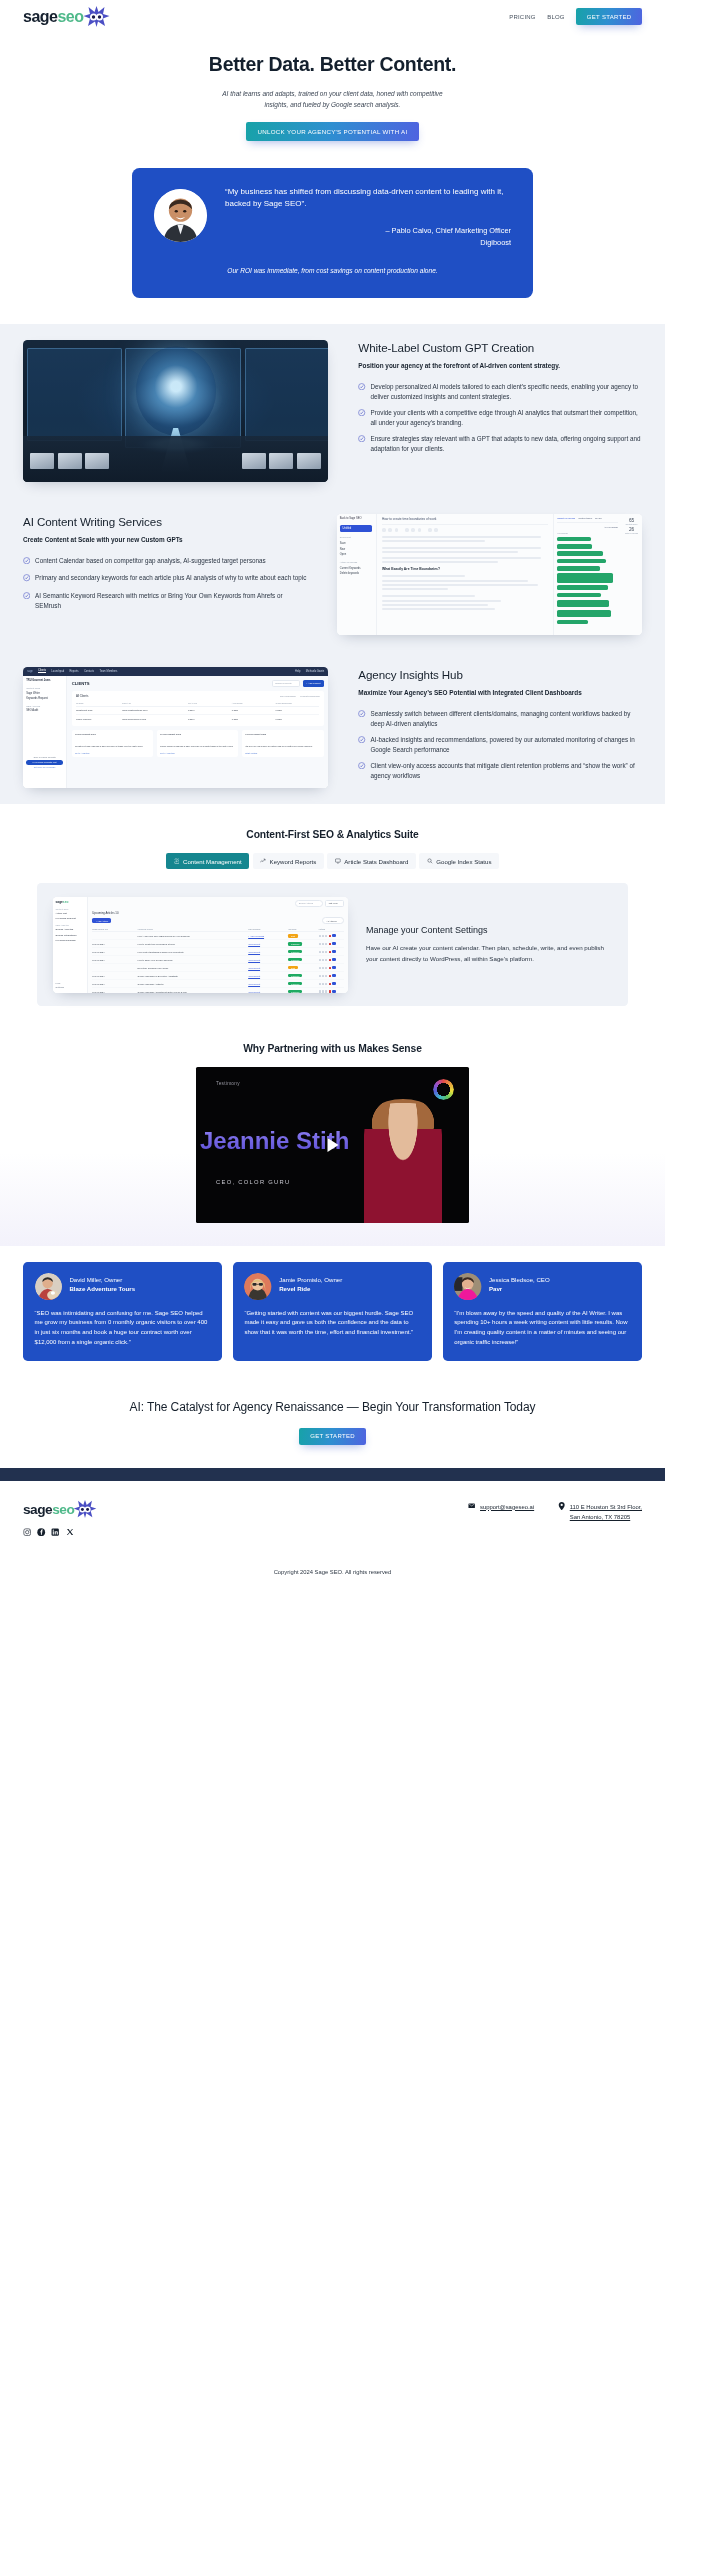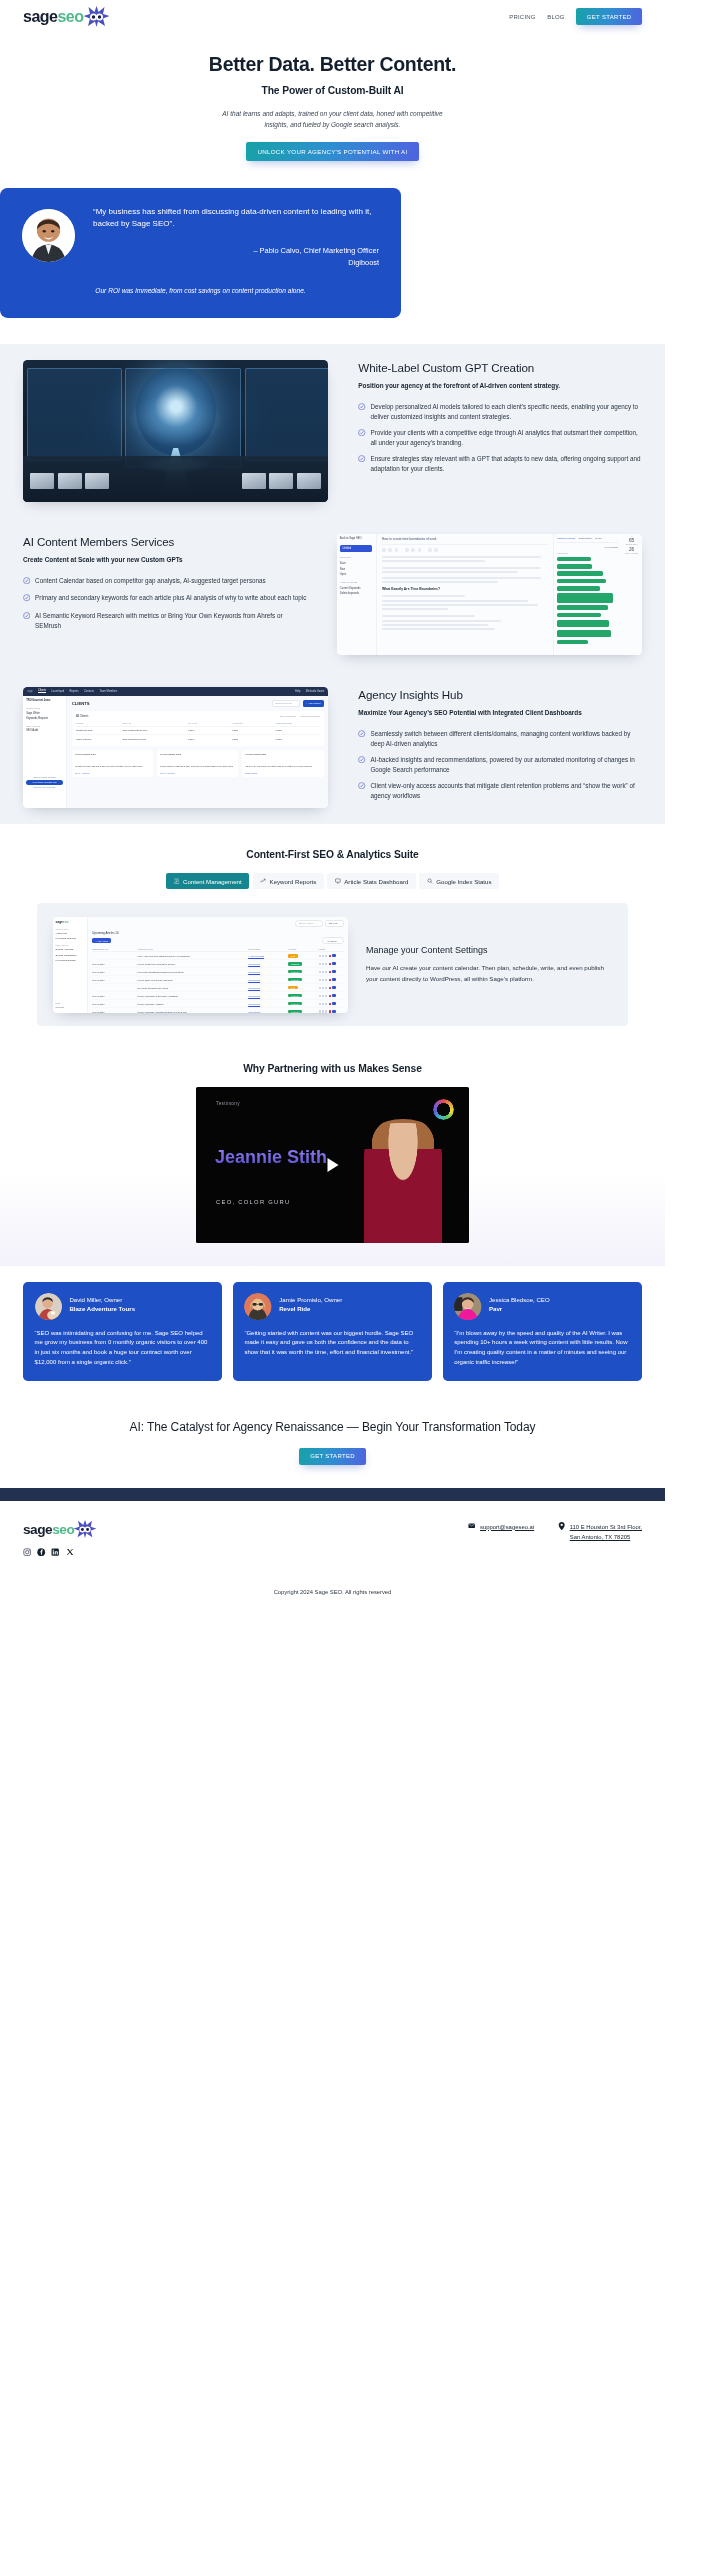--- a/index.html
+++ b/index.html
@@ -45,21 +45,21 @@
     font-size: 10.3px; font-weight: 700; letter-spacing: -0.1px;
     margin-top: 9px; color: #14202e;
   }
   .hero p {
     font-style: italic; font-size: 6.5px; line-height: 1.75;
     color: #3c4654; margin: 11.6px auto 0; max-width: 227px;
   }
   .hero .btn-gradient { margin-top: 11.6px; padding: 5.8px 11.6px; font-size: 6.2px; }
 
   
-  .quote-sec { background: #fff; padding: 20px 0 26px; display: flex; justify-content: flex-start; }
+  .quote-sec { background: #fff; padding: 20px 0 26px; display: flex; justify-content: center; }
   .quote-card {
     width: 401px; background: #1f4fc4; border-radius: 7.4px;
     padding: 18px 22px 21px; color: #fff;
   }
   .quote-top { display: flex; gap: 18px; align-items: flex-start; }
   .quote-avatar {
     width: 53px; height: 53px; border-radius: 50%; flex: 0 0 53px;
     margin-top: 3.2px; overflow: hidden; background: #e9eef6;
     box-shadow: 0 0 0 0 rgba(0,0,0,0);
   }
@@ -130,22 +130,22 @@
     background: linear-gradient(180deg, #ffffff 0%, #ffffff 58%, #f3f2fb 100%);
   }
   .video-sec h2 { font-size: 10.3px; font-weight: 700; letter-spacing: -0.1px; }
   .video-box {
     width: 273px; height: 156px; margin: 13px auto 0;
     background: #050506; border-radius: 1.6px; position: relative;
     overflow: hidden;
   }
   .vb-label { position:absolute; left:20px; top:13.7px; color:#9a9aa3; font-size:4.7px; letter-spacing:0.3px; }
   .vb-name {
-    position: absolute; left: 19px; top: 62px;
-    font-size: 18px; font-weight: 700; line-height: .97;
+    position: absolute; left: 4px; top: 62px;
+    font-size: 24px; font-weight: 700; line-height: .97;
     background: linear-gradient(180deg,#8b7df0,#5d4fd6);
     -webkit-background-clip: text; background-clip: text; color: transparent;
   }
   .vb-role { position: absolute; left: 20px; top: 112px; color:#c9c9d1; font-size:5.8px; letter-spacing:1.3px; }
   .vb-person {
     position: absolute; right: 27.4px; bottom: 0; width: 78px; height: 120px;
     background:
       radial-gradient(ellipse at 50% 16%, #e3bb9b 0 26%, transparent 27%),
       linear-gradient(180deg, transparent 0 22%, #8e1230 22% 100%);
     border-radius: 32px 32px 0 0;
@@ -281,21 +281,20 @@
     </div>
     <nav class="nav">
       <a class="nav-link" href="#">PRICING</a>
       <a class="nav-link" href="#">BLOG</a>
       <button class="btn-gradient">GET STARTED</button>
     </nav>
   </header>
 
   <section class="hero">
     <h1>Better Data. Better Content.</h1>
-    <h2>The Power of Custom-Built AI</h2>
     <p>AI that learns and adapts, trained on your client data, honed with competitive insights, and fueled by Google search analysis.</p>
     <button class="btn-gradient">UNLOCK YOUR AGENCY'S POTENTIAL WITH AI</button>
   </section>
 
   <section class="quote-sec">
     <div class="quote-card">
       <div class="quote-top">
         <div class="quote-avatar">
           <svg viewBox="0 0 100 100" width="53" height="53">
             <circle cx="50" cy="50" r="50" fill="#ffffff"></circle>
@@ -365,21 +364,21 @@
             <span>Ensure strategies stay relevant with a GPT that adapts to new data, offering ongoing support and adaptation for your clients.</span>
           </li>
         </ul>
       </div>
     </div>
   </section>
 
   <section class="band">
     <div class="feature reverse">
       <div class="col text">
-        <h3>AI Content Members Services</h3>
+        <h3>AI Content Writing Services</h3>
         <div class="sub">Create Content at Scale with your new Custom GPTs</div>
         <ul class="checks">
           <li>
             <span class="chk"><svg width="7.4" height="7.4" viewBox="0 0 16 16">
                   <circle cx="8" cy="8" r="6.8" fill="none" stroke="#5561c9" stroke-width="1.3"></circle>
                   <path d="M5 8.2 L7.1 10.3 L11.2 5.3" fill="none" stroke="#5561c9" stroke-width="1.5"></path>
                 </svg></span>
             <span>Content Calendar based on competitor gap analysis, AI-suggested target personas</span>
           </li>
           <li>

